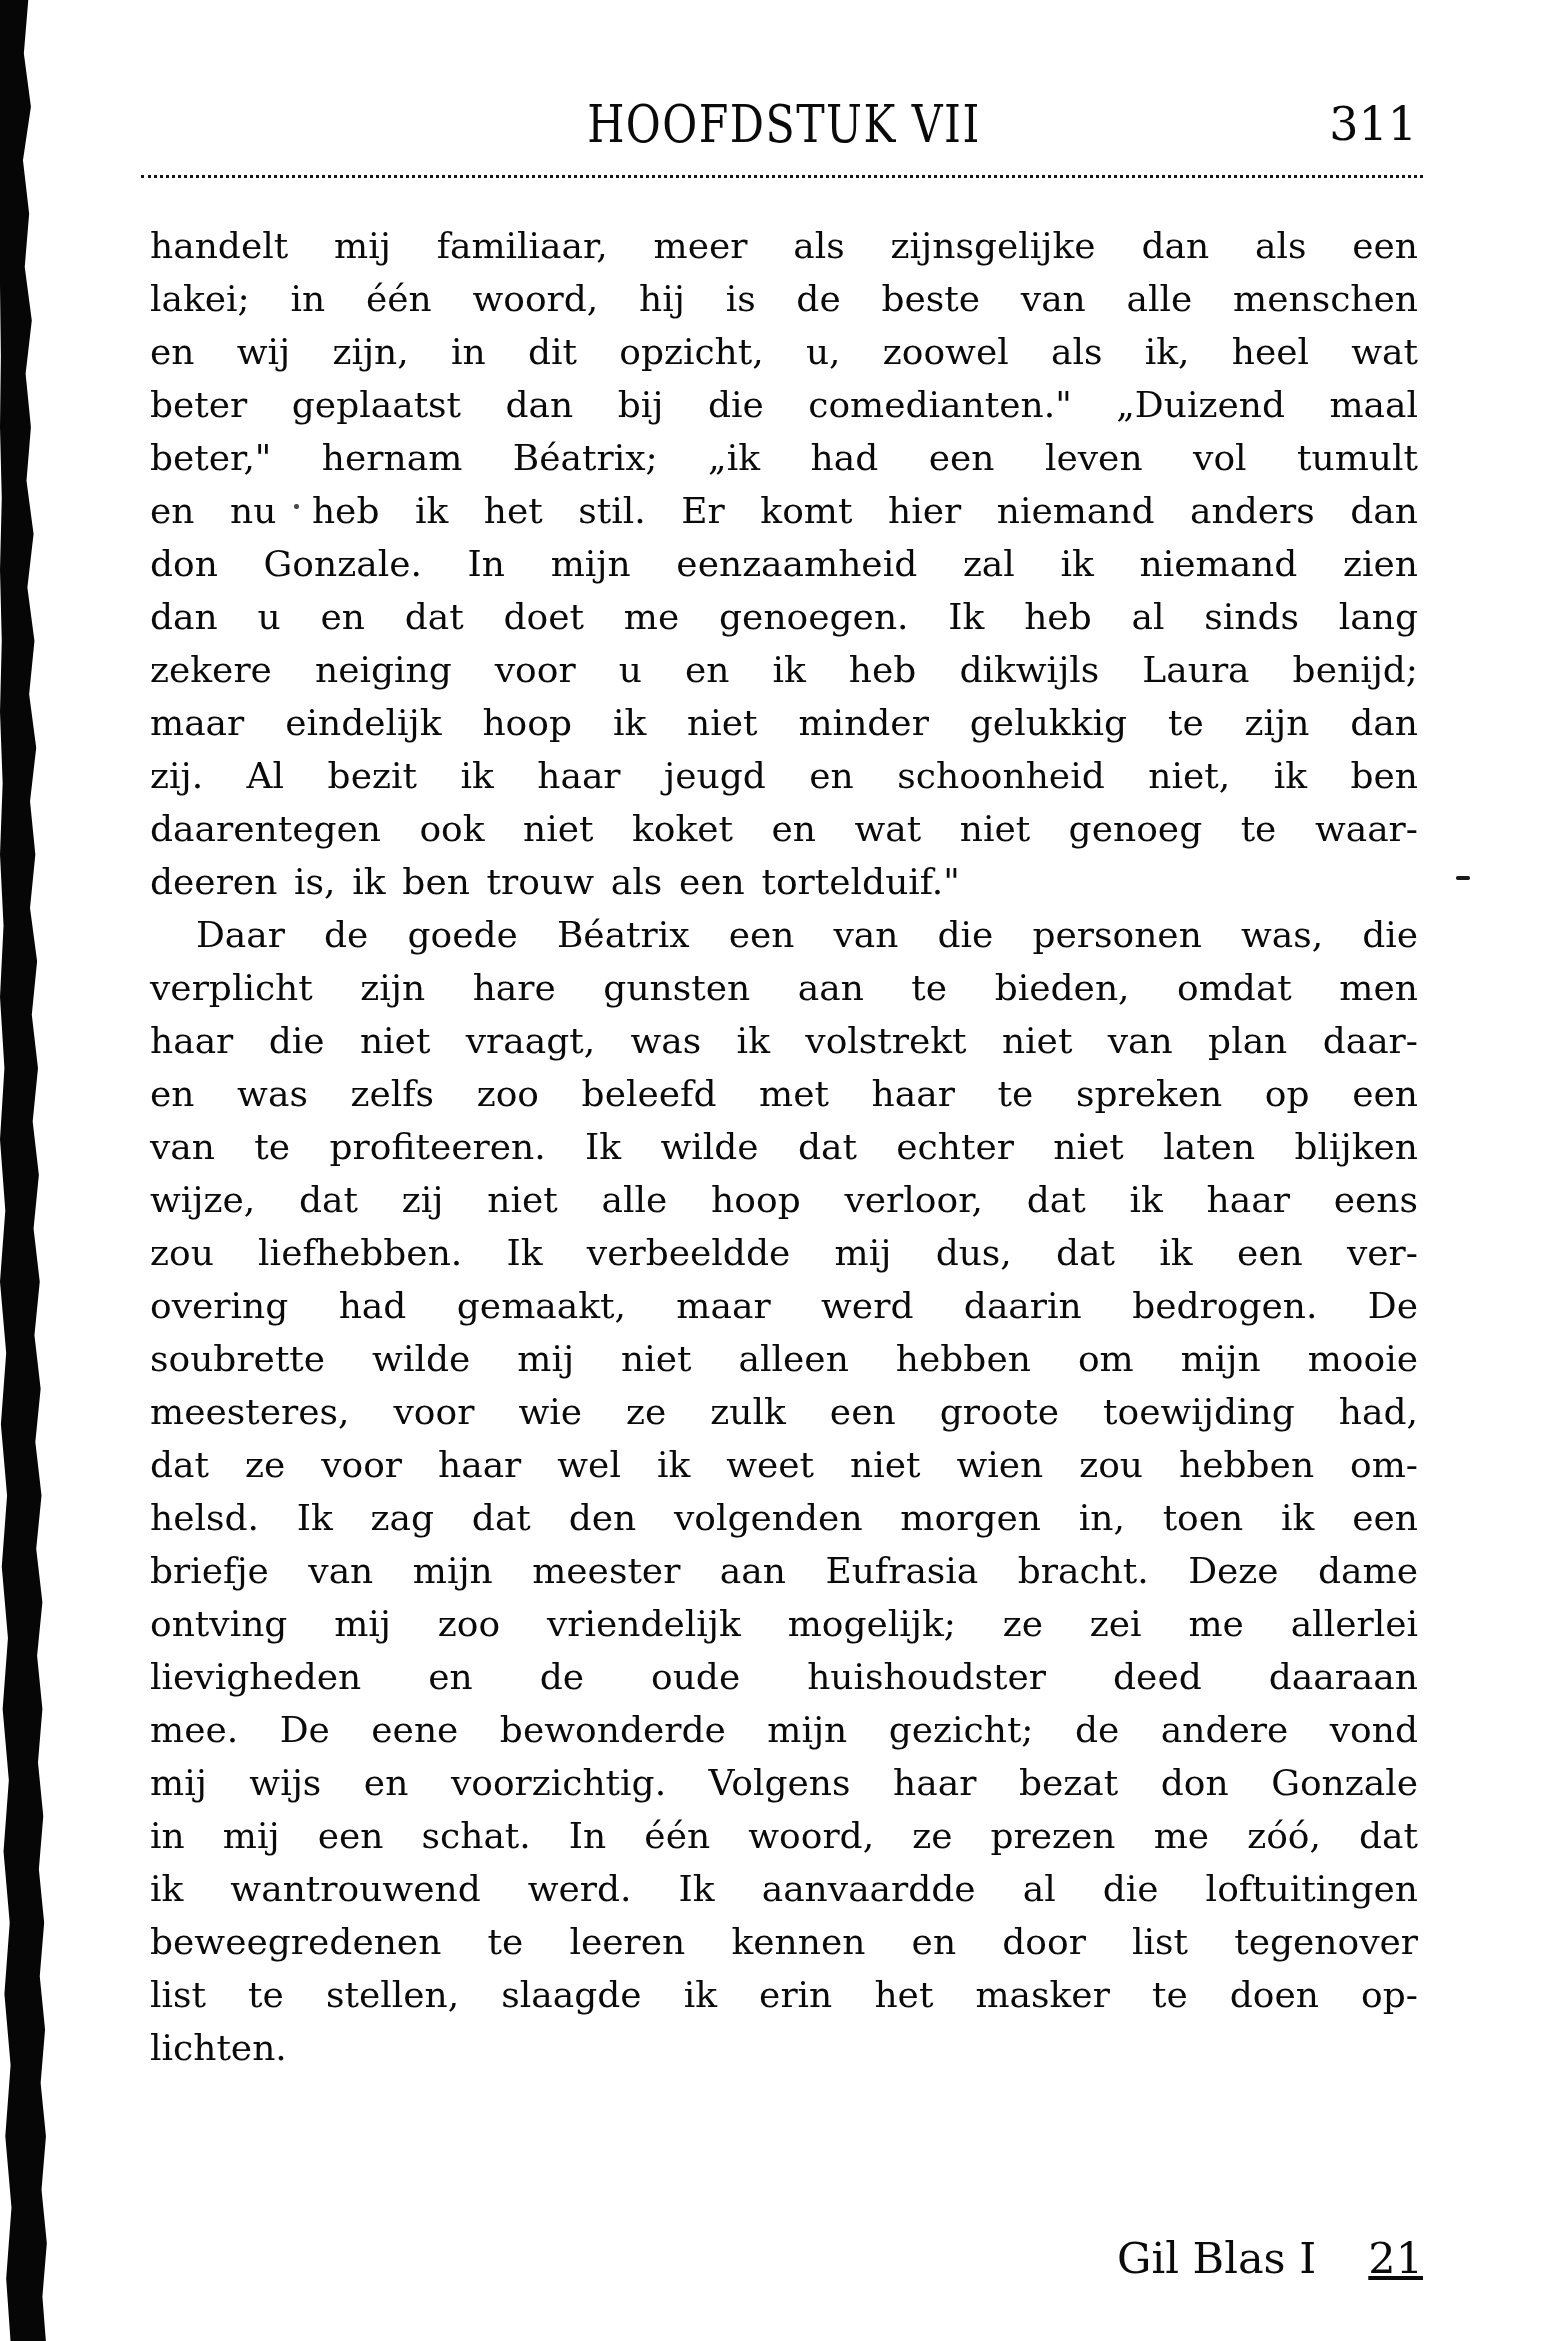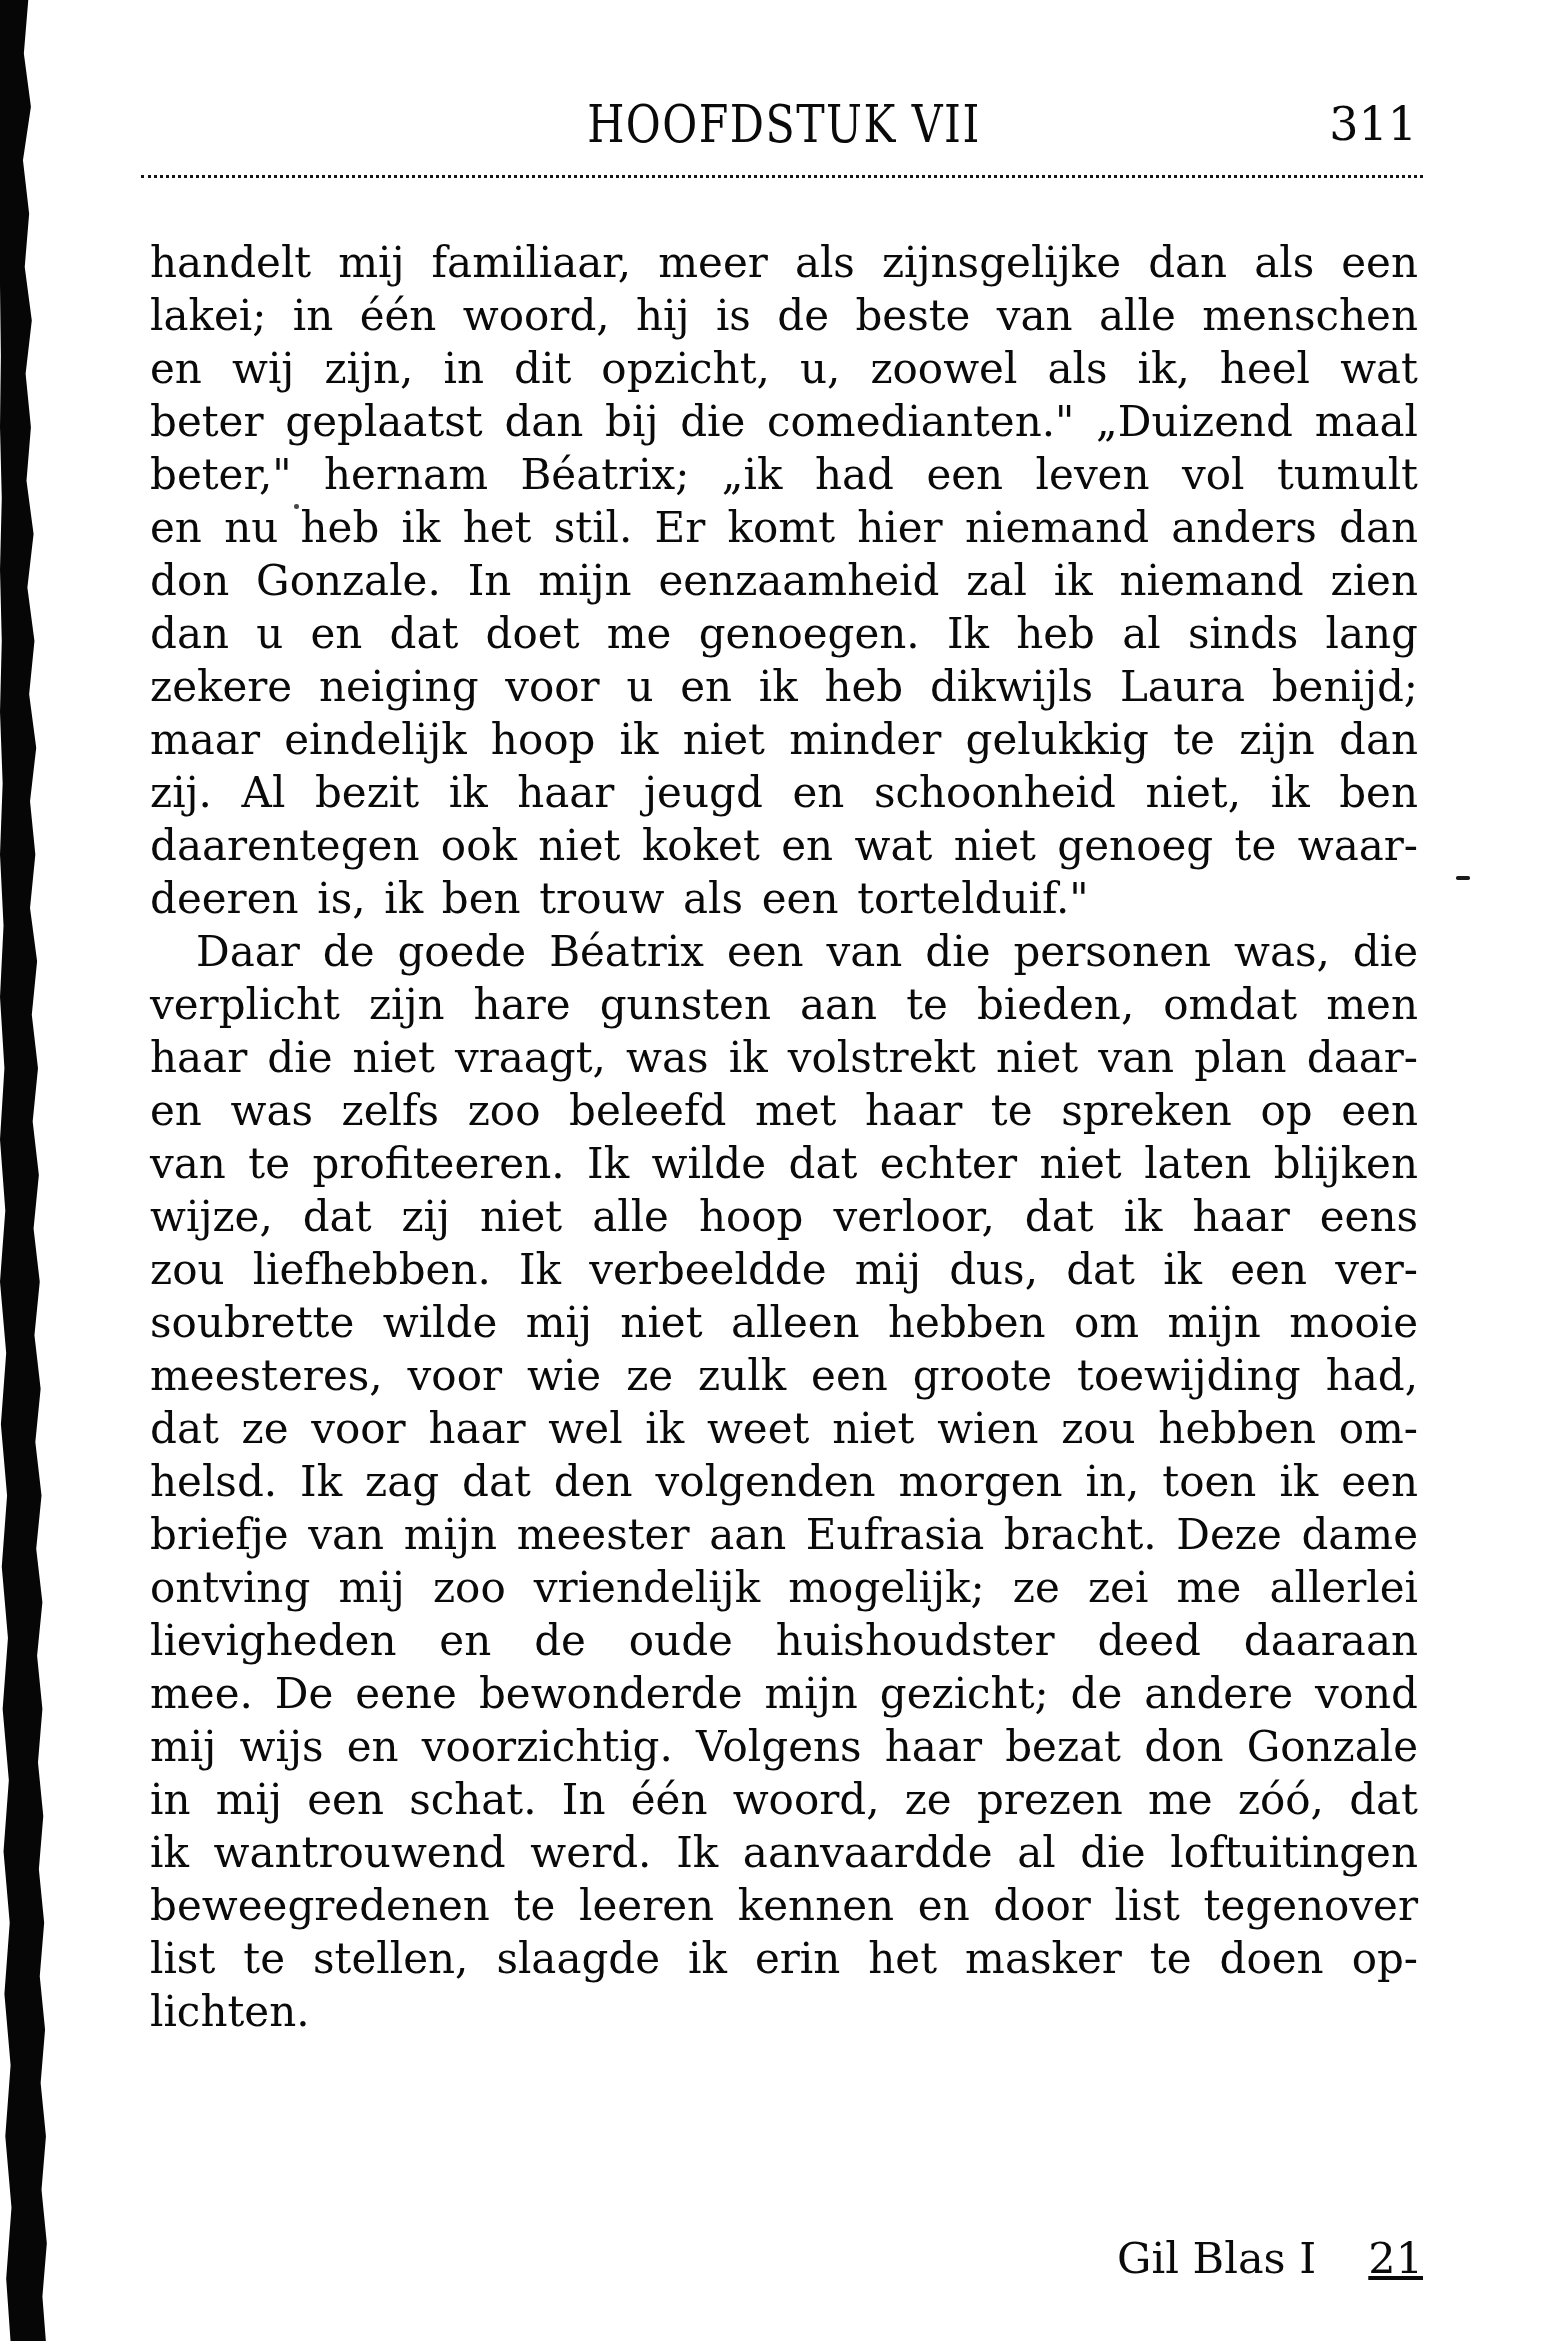--- a/index.html
+++ b/index.html
@@ -44,23 +44,23 @@
     line-height: 57px;
   }
   #dotted-rule {
     position: absolute;
     left: 141px; top: 175px;
     width: 1282px; height: 0;
     border-top: 3.6px dotted #141414;
   }
   #text-block {
     position: absolute;
-    left: 150px; top: 236px;
+    left: 150px; top: 219px;
     width: 1268px;
-    font-size: 42px;
+    font-size: 36px;
     line-height: 53px;
     word-spacing: 5.3px;
   }
   .line {
     text-align: justify;
     text-align-last: justify;
     text-justify: inter-word;
     white-space: normal;
   }
   .line.last {
@@ -123,20 +123,21 @@
       <div class="line">zij. Al bezit ik haar jeugd en schoonheid niet, ik ben</div>
       <div class="line">daarentegen ook niet koket en wat niet genoeg te waar-</div>
       <div class="line last">deeren is, ik ben trouw als een tortelduif."</div>
       <div class="line indent">Daar de goede Béatrix een van die personen was, die</div>
       <div class="line">verplicht zijn hare gunsten aan te bieden, omdat men</div>
       <div class="line">haar die niet vraagt, was ik volstrekt niet van plan daar-</div>
       <div class="line">en was zelfs zoo beleefd met haar te spreken op een</div>
       <div class="line">van te profiteeren. Ik wilde dat echter niet laten blijken</div>
       <div class="line">wijze, dat zij niet alle hoop verloor, dat ik haar eens</div>
       <div class="line">zou liefhebben. Ik verbeeldde mij dus, dat ik een ver-</div>
+      <div class="line">overing had gemaakt, maar werd daarin bedrogen. De</div>
       <div class="line">soubrette wilde mij niet alleen hebben om mijn mooie</div>
       <div class="line">meesteres, voor wie ze zulk een groote toewijding had,</div>
       <div class="line">dat ze voor haar wel ik weet niet wien zou hebben om-</div>
       <div class="line">helsd. Ik zag dat den volgenden morgen in, toen ik een</div>
       <div class="line">briefje van mijn meester aan Eufrasia bracht. Deze dame</div>
       <div class="line">ontving mij zoo vriendelijk mogelijk; ze zei me allerlei</div>
       <div class="line">lievigheden en de oude huishoudster deed daaraan</div>
       <div class="line">mee. De eene bewonderde mijn gezicht; de andere vond</div>
       <div class="line">mij wijs en voorzichtig. Volgens haar bezat don Gonzale</div>
       <div class="line">in mij een schat. In één woord, ze prezen me zóó, dat</div>

